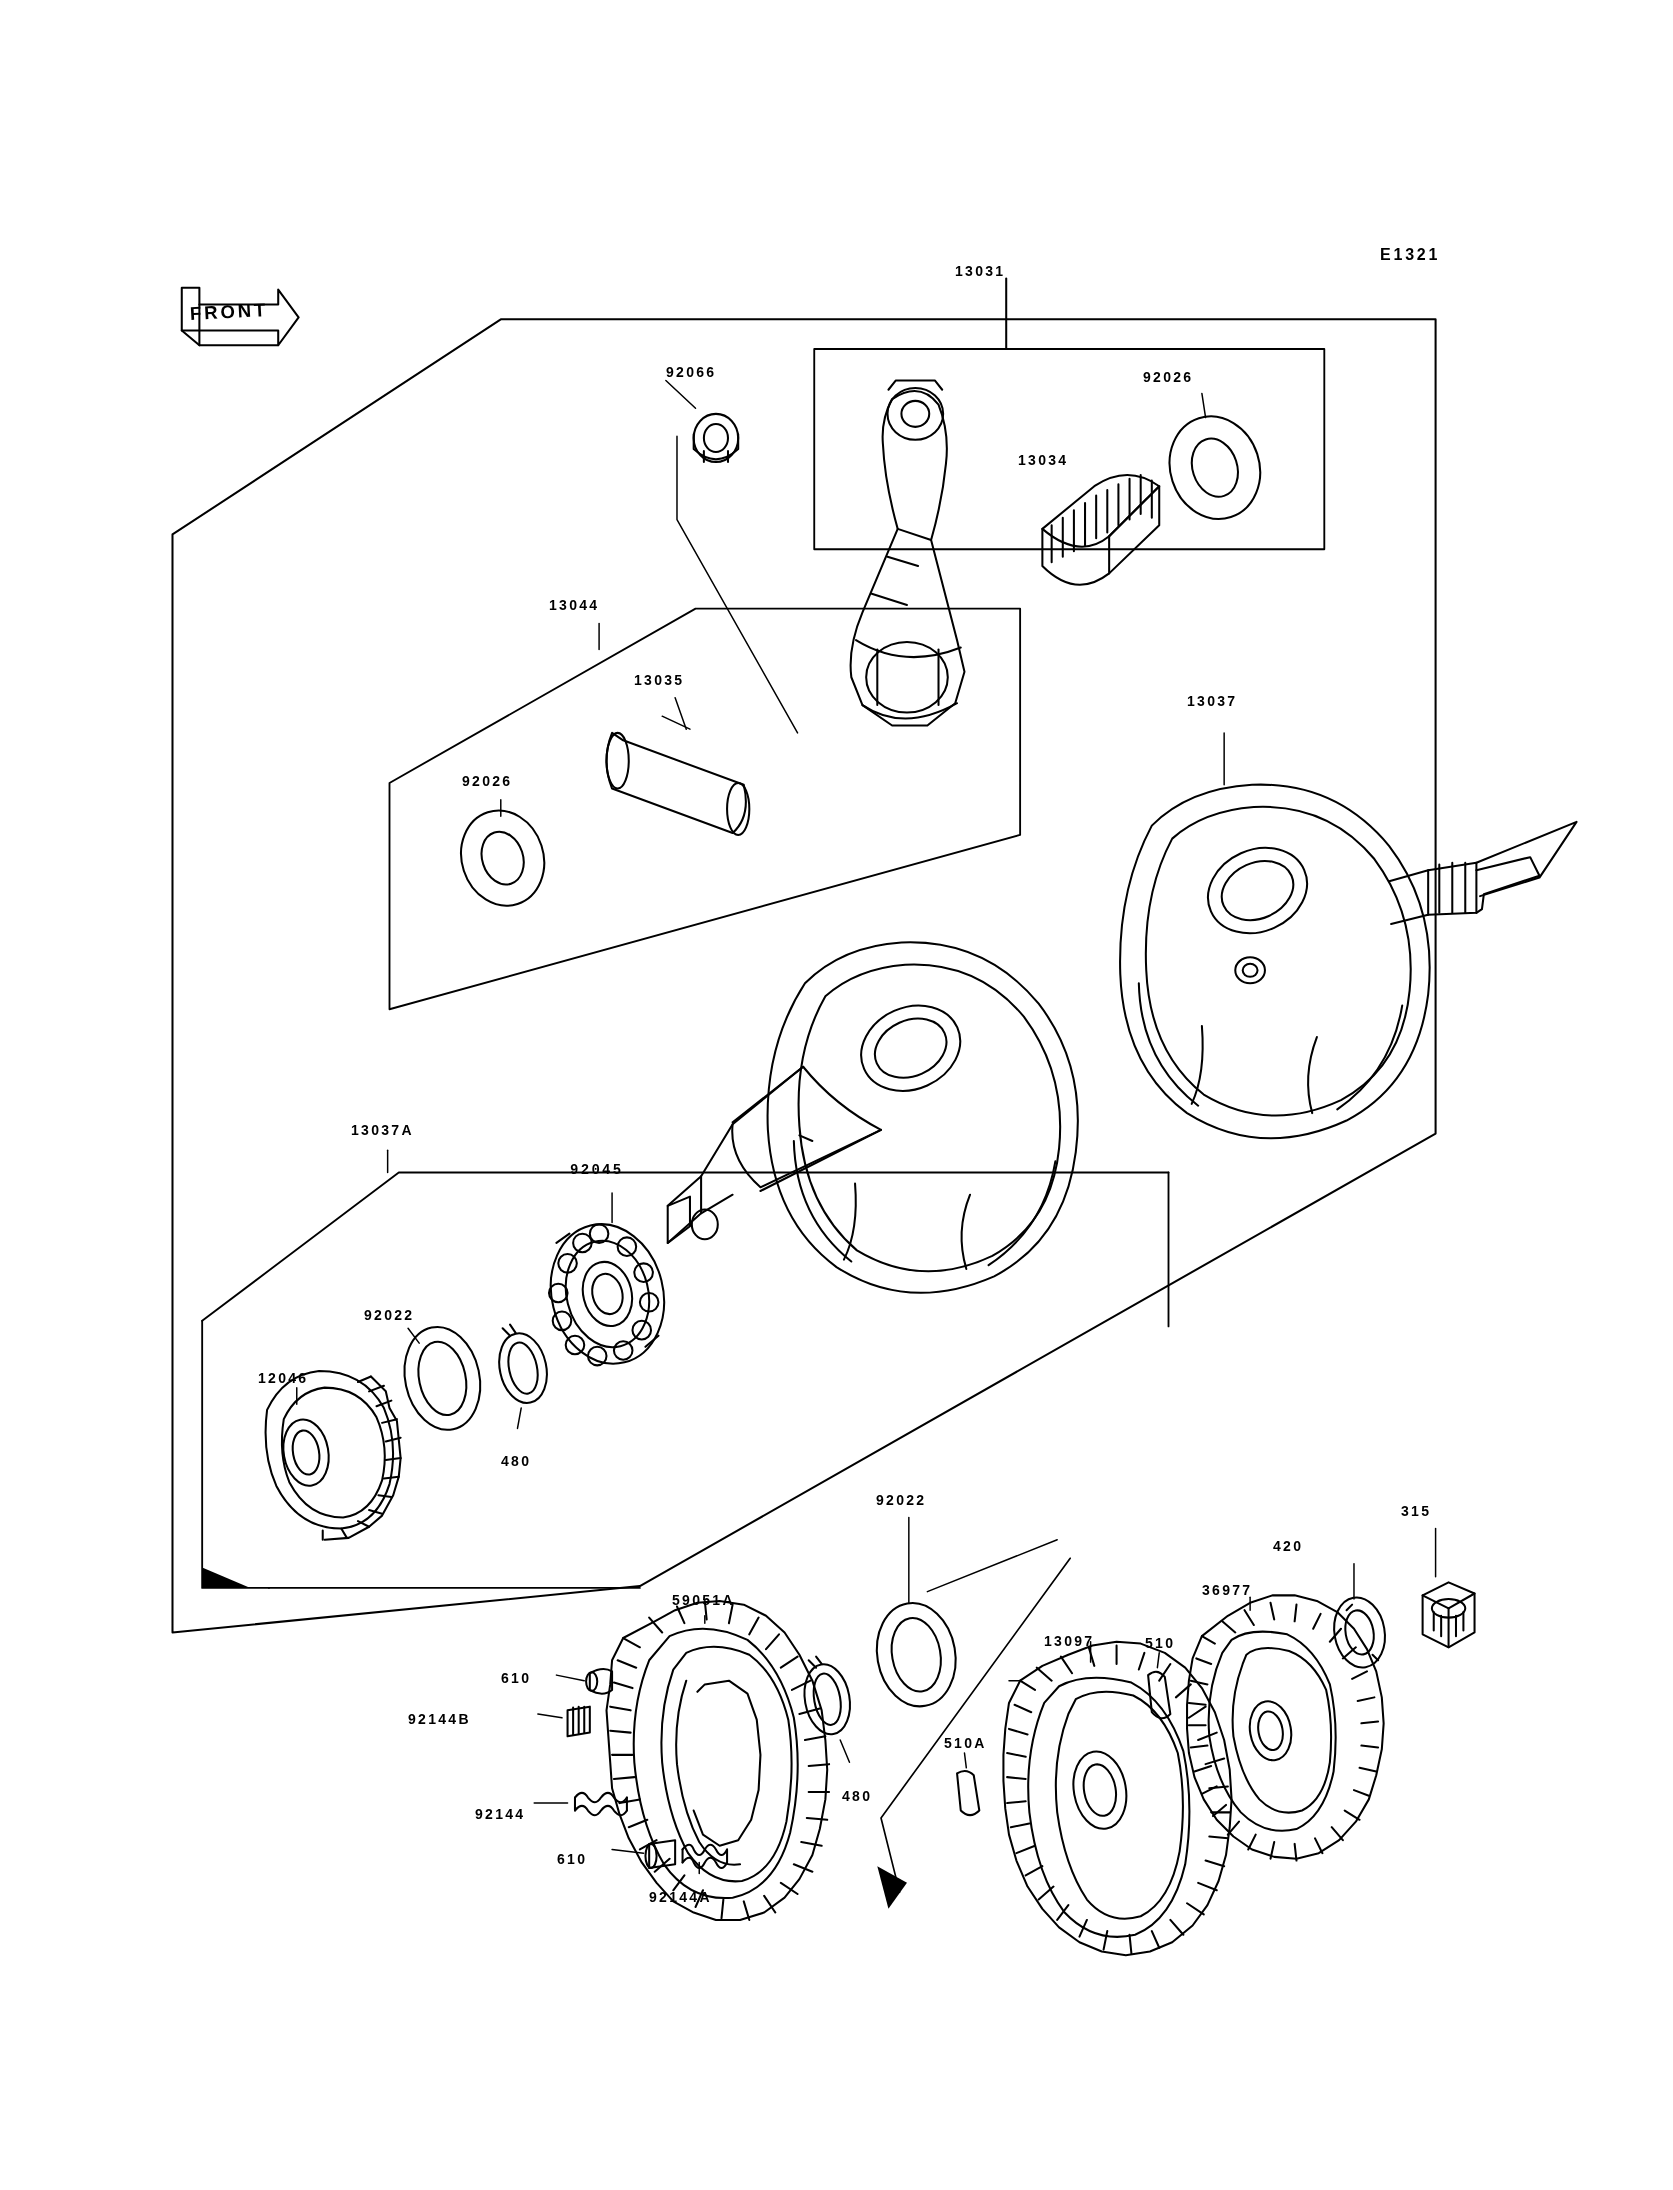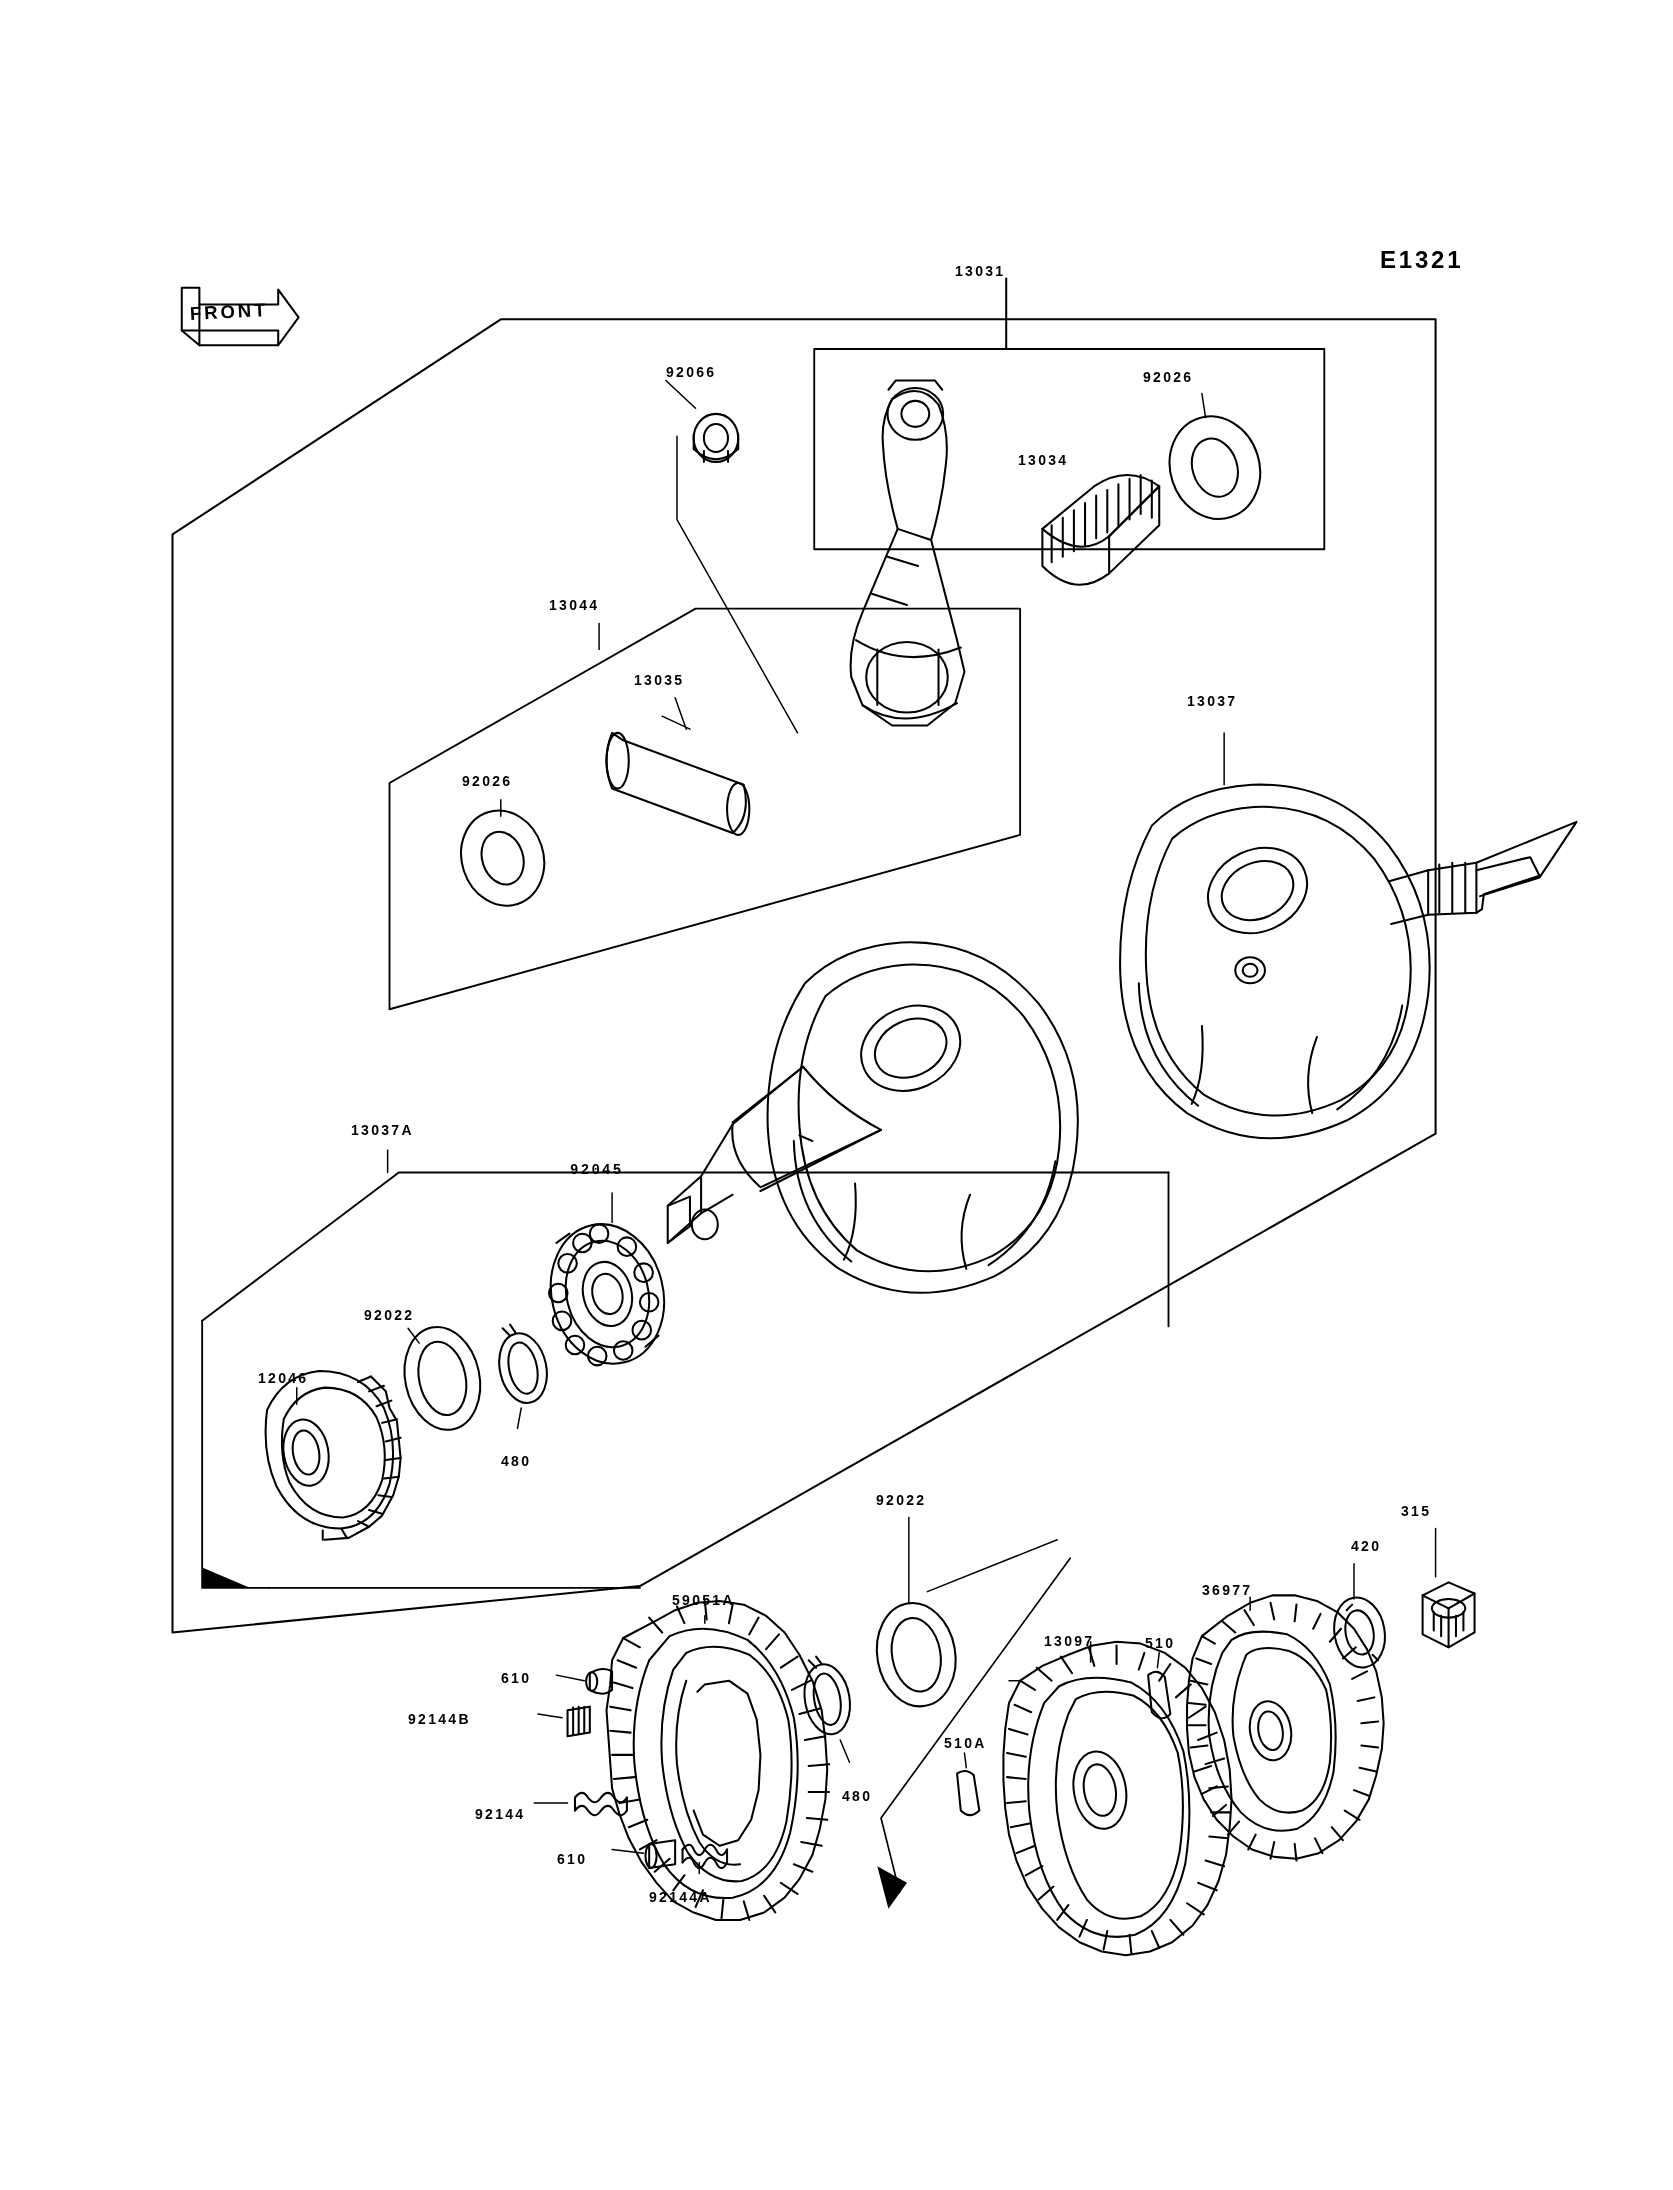--- a/index.html
+++ b/index.html
@@ -23,21 +23,21 @@
     font-weight: bold;
     font-size: 14px;
     letter-spacing: 2.3px;
     color: #000000;
     white-space: nowrap;
   }
   .diagram-code {
     position: absolute;
     font-family: "Liberation Sans", sans-serif;
     font-weight: bold;
-    font-size: 24px;
+    font-size: 16px;
     letter-spacing: 2.8px;
     color: #000000;
   }
   svg.art {
     position: absolute;
     left: 0;
     top: 0;
     width: 1673px;
     height: 2191px;
   }
@@ -337,21 +337,21 @@
   <div class="label" style="left:634px;  top:672px;">13035</div>
   <div class="label" style="left:1187px; top:693px;">13037</div>
   <div class="label" style="left:462px; top:773px;">92026</div>
   <div class="label" style="left:351px;  top:1122px;">13037A</div>
   <div class="label" style="left:570px;  top:1162px;font-family:Liberation Mono, monospace;">92045</div>
   <div class="label" style="left:364px; top:1307px;">92022</div>
   <div class="label" style="left:258px;  top:1370px;">12046</div>
   <div class="label" style="left:501px; top:1453px;">480</div>
   <div class="label" style="left:876px; top:1492px;">92022</div>
   <div class="label" style="left:1401px; top:1503px;">315</div>
-  <div class="label" style="left:1351px; top:1538px;">420</div>
+  <div class="label" style="left:1273px; top:1538px;">420</div>
   <div class="label" style="left:1202px; top:1582px;">36977</div>
   <div class="label" style="left:660px;  top:1592px;margin-left:12px;">59051A</div>
   <div class="label" style="left:1044px; top:1633px;">13097</div>
   <div class="label" style="left:1145px; top:1635px;">510</div>
   <div class="label" style="left:501px; top:1670px;">610</div>
   <div class="label" style="left:408px;  top:1711px;">92144B</div>
   <div class="label" style="left:944px; top:1735px;">510A</div>
   <div class="label" style="left:842px; top:1788px;">480</div>
   <div class="label" style="left:475px;  top:1806px;">92144</div>
   <div class="label" style="left:557px; top:1851px;">610</div>

